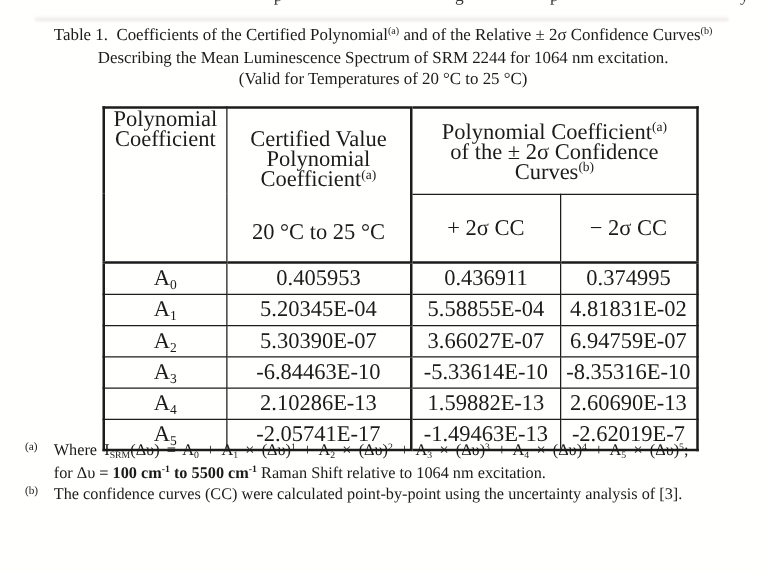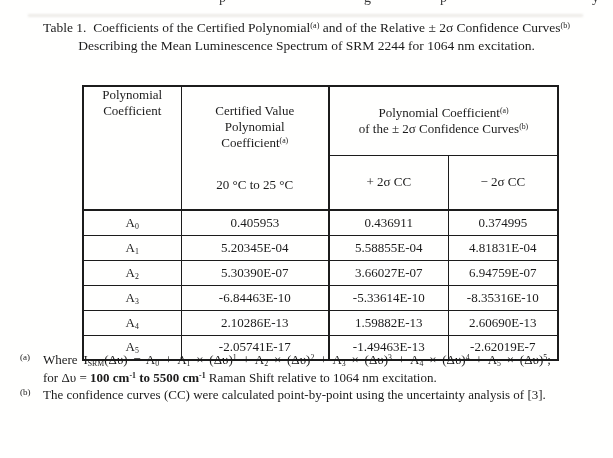--- a/index.html
+++ b/index.html
@@ -26,21 +26,21 @@
                  text-align: center; font-size: 13.5px; line-height: 17.5px; }
 
   sup { font-size: 0.6em; vertical-align: 0.55em; line-height: 0; }
   sub { font-size: 0.6em; vertical-align: -0.3em; line-height: 0; }
 
   
   table.coef {
     position: absolute; left: 82px; top: 85px;
     border-collapse: collapse; table-layout: fixed;
     border: 2px solid #1c1c1c;
-    font-size: 13px;
+    font-size: 18px;
   }
   table.coef th, table.coef td {
     border: 1px solid #1c1c1c;
     font-weight: normal;
     text-align: center;
     padding: 0 2px;
   }
   col.c1 { width: 98px; } col.c2 { width: 148px; } col.c3 { width: 119px; } col.c4 { width: 110px; }
   tr.hr1 { height: 58px; } tr.hr2 { height: 46px; }
   tbody tr { height: 25px; }
@@ -69,20 +69,21 @@
     <span>p</span>
     <span>g</span>
     <span>p</span>
     <span>y</span>
   </div>
   <div class="smudge"></div>
 
   <div class="title-block">
     <div><span>Table 1.&nbsp; Coefficients of the Certified Polynomial</span><sup>(a)</sup><span> and of the Relative ± 2σ Confidence Curves</span><sup>(b)</sup></div>
     <div>Describing the Mean Luminescence Spectrum of SRM 2244 for 1064 nm excitation.</div>
+    <div>(Valid for Temperatures of 20 °C to 25 °C)</div>
   </div>
 
   <table class="coef">
     <colgroup>
         <col class="c1">
         <col class="c2">
         <col class="c3">
         <col class="c4">
       </colgroup>
     <thead>
@@ -107,21 +108,21 @@
       <tr>
         <td><span>A</span><sub>0</sub></td>
         <td>0.405953</td>
         <td class="thick-left">0.436911</td>
         <td>0.374995</td>
       </tr>
       <tr>
         <td><span>A</span><sub>1</sub></td>
         <td>5.20345E-04</td>
         <td class="thick-left">5.58855E-04</td>
-        <td>4.81831E-04</td>
+        <td>4.81831E-02</td>
       </tr>
       <tr>
         <td><span>A</span><sub>2</sub></td>
         <td>5.30390E-07</td>
         <td class="thick-left">3.66027E-07</td>
         <td>6.94759E-07</td>
       </tr>
       <tr>
         <td><span>A</span><sub>3</sub></td>
         <td>-6.84463E-10</td>

